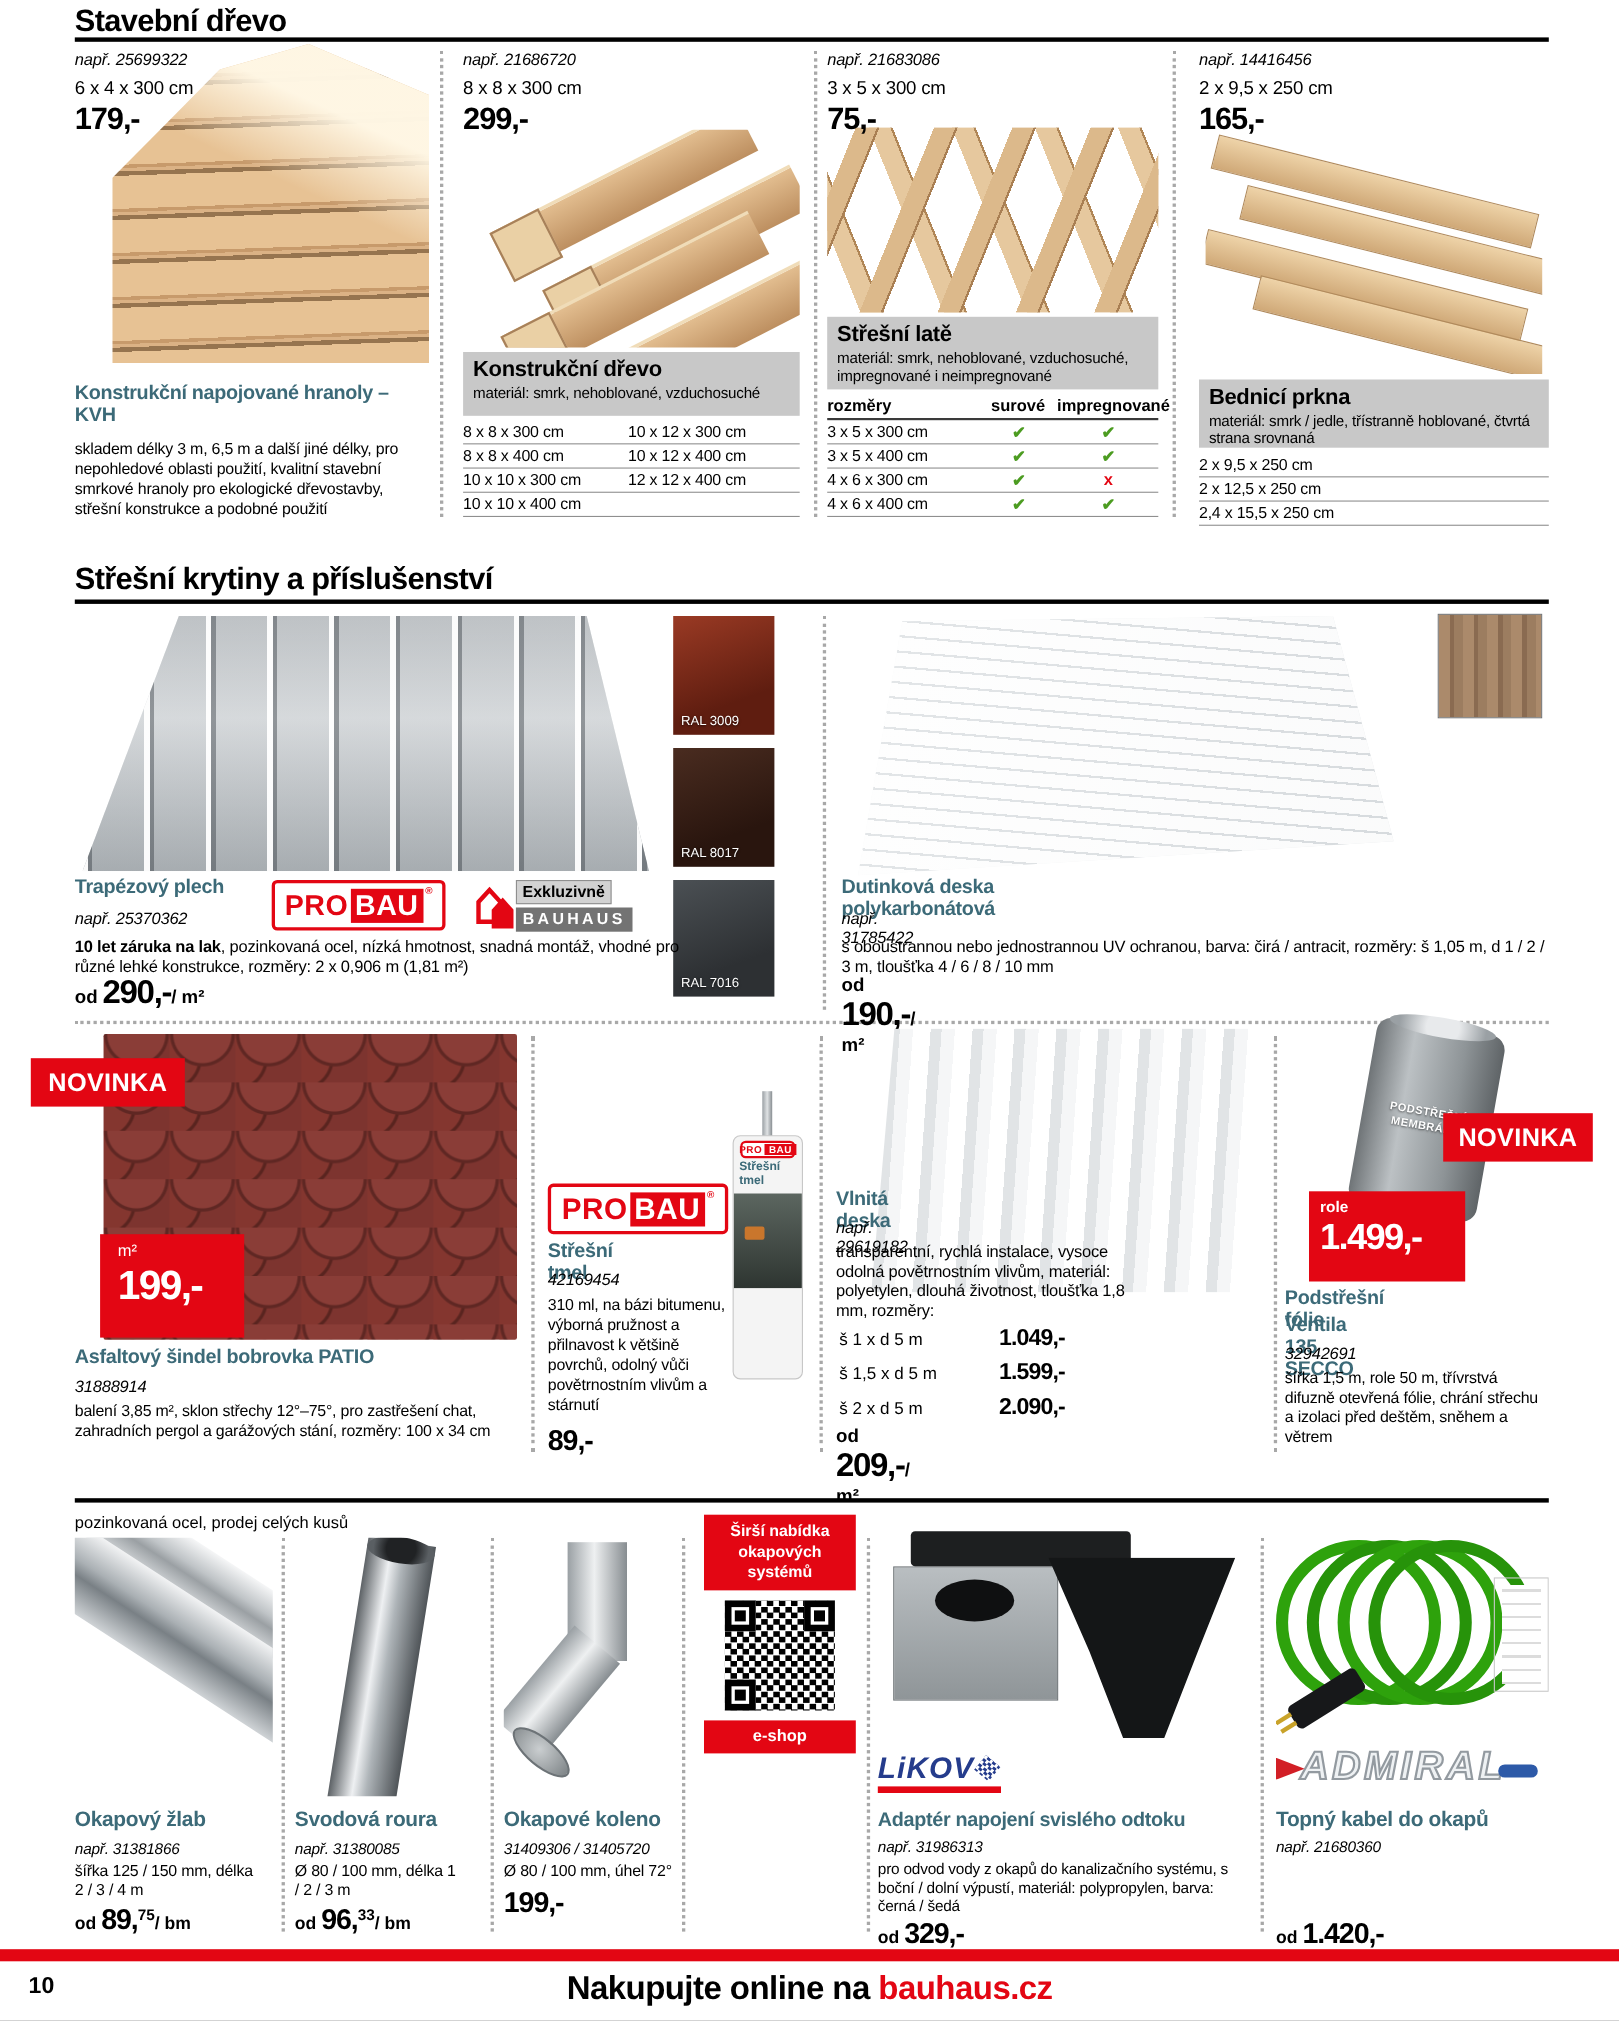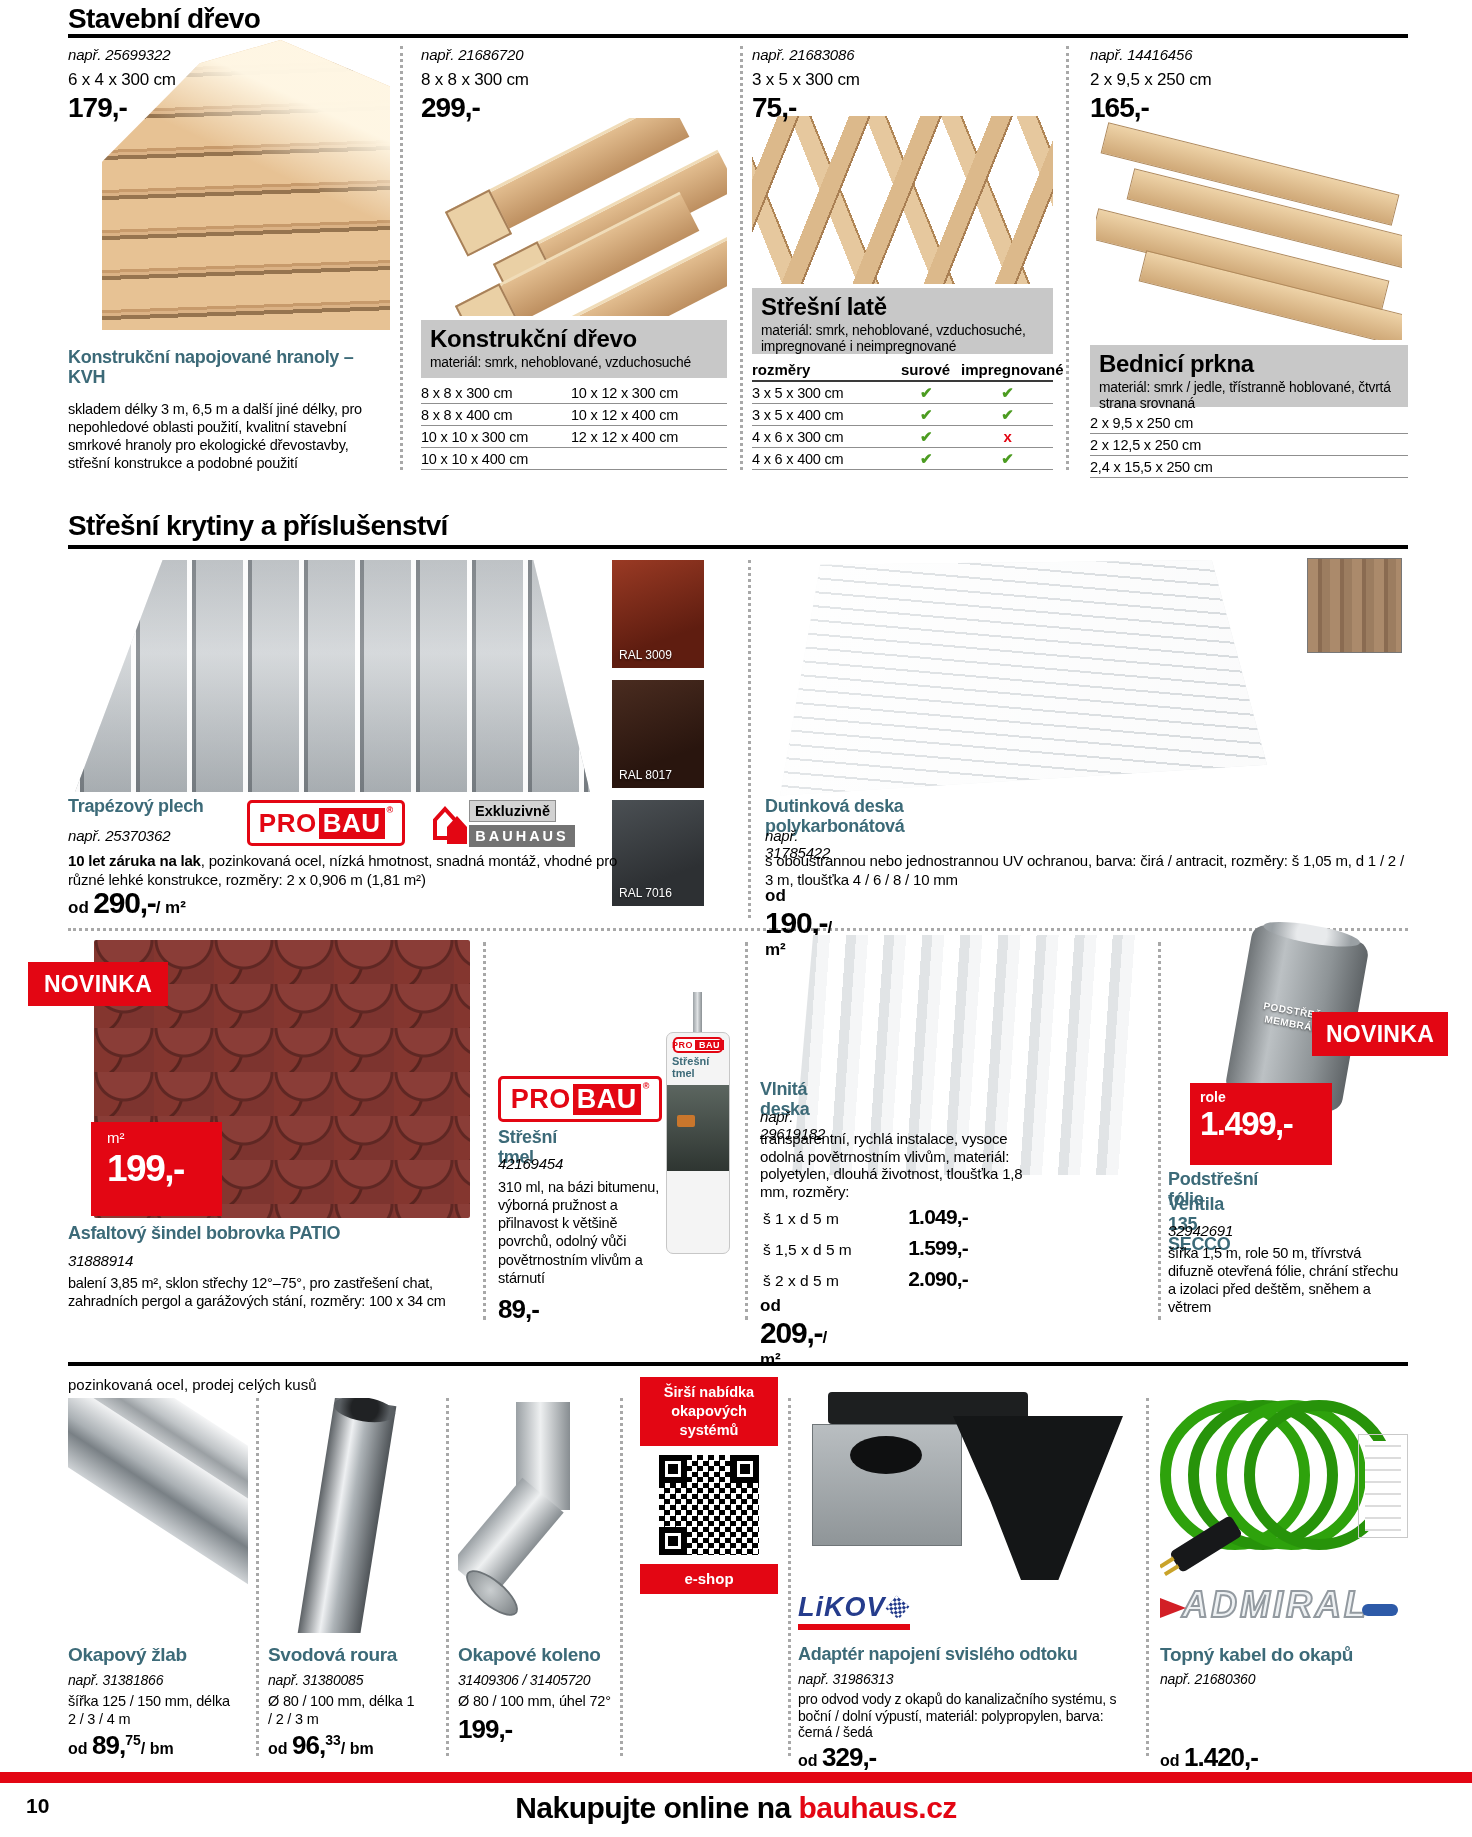--- a/index.html
+++ b/index.html
@@ -11,21 +11,21 @@
 .rule{background:#000;height:4px}
 .vdot{border-left:3px dotted #a8a8a8;width:0}
 .hdot{border-top:3px dotted #a8a8a8;height:0}
 .sku{font-style:italic;font-size:15px;letter-spacing:-0.2px}
 .size{font-size:17px;letter-spacing:-0.2px}
 .bigprice{font-size:28px;font-weight:bold;letter-spacing:-1px}
 .pname{color:#3c6a78;font-weight:bold;font-size:18px;line-height:1.1;letter-spacing:-0.3px}
 .pname-sm{font-size:19px}
 .desc{font-size:14.5px;line-height:1.25;letter-spacing:-0.2px}
 .gblock{background:#c8c8c8;padding:5px 9px}
-.gblock .t{font-size:24px;font-weight:bold;letter-spacing:-0.3px}
+.gblock .t{font-size:20px;font-weight:bold;letter-spacing:-0.3px}
 .gblock .m{font-size:13.8px;line-height:1.18;margin-top:2px;letter-spacing:-0.2px}
 .trow{display:flex;align-items:center;border-bottom:1px solid #8f8f8f;font-size:14.5px;letter-spacing:-0.2px}
 .ca{width:150px}.cb{flex:1}
 .thead{display:flex;align-items:center;border-bottom:2px solid #3a3a3a;font-weight:bold;font-size:15px}
 .c1{width:140px}.c2{width:72px;text-align:center}.c3{width:92px;text-align:center}
 .check{color:#4c9c21;font-weight:bold;font-size:15px}
 .cross{color:#e30613;font-weight:bold;font-size:15px}
 .od{font-size:17px;font-weight:bold}
 .odnum{font-size:30px;font-weight:bold;letter-spacing:-1.2px}
 .odsup{font-size:14px;font-weight:bold;vertical-align:9px}

